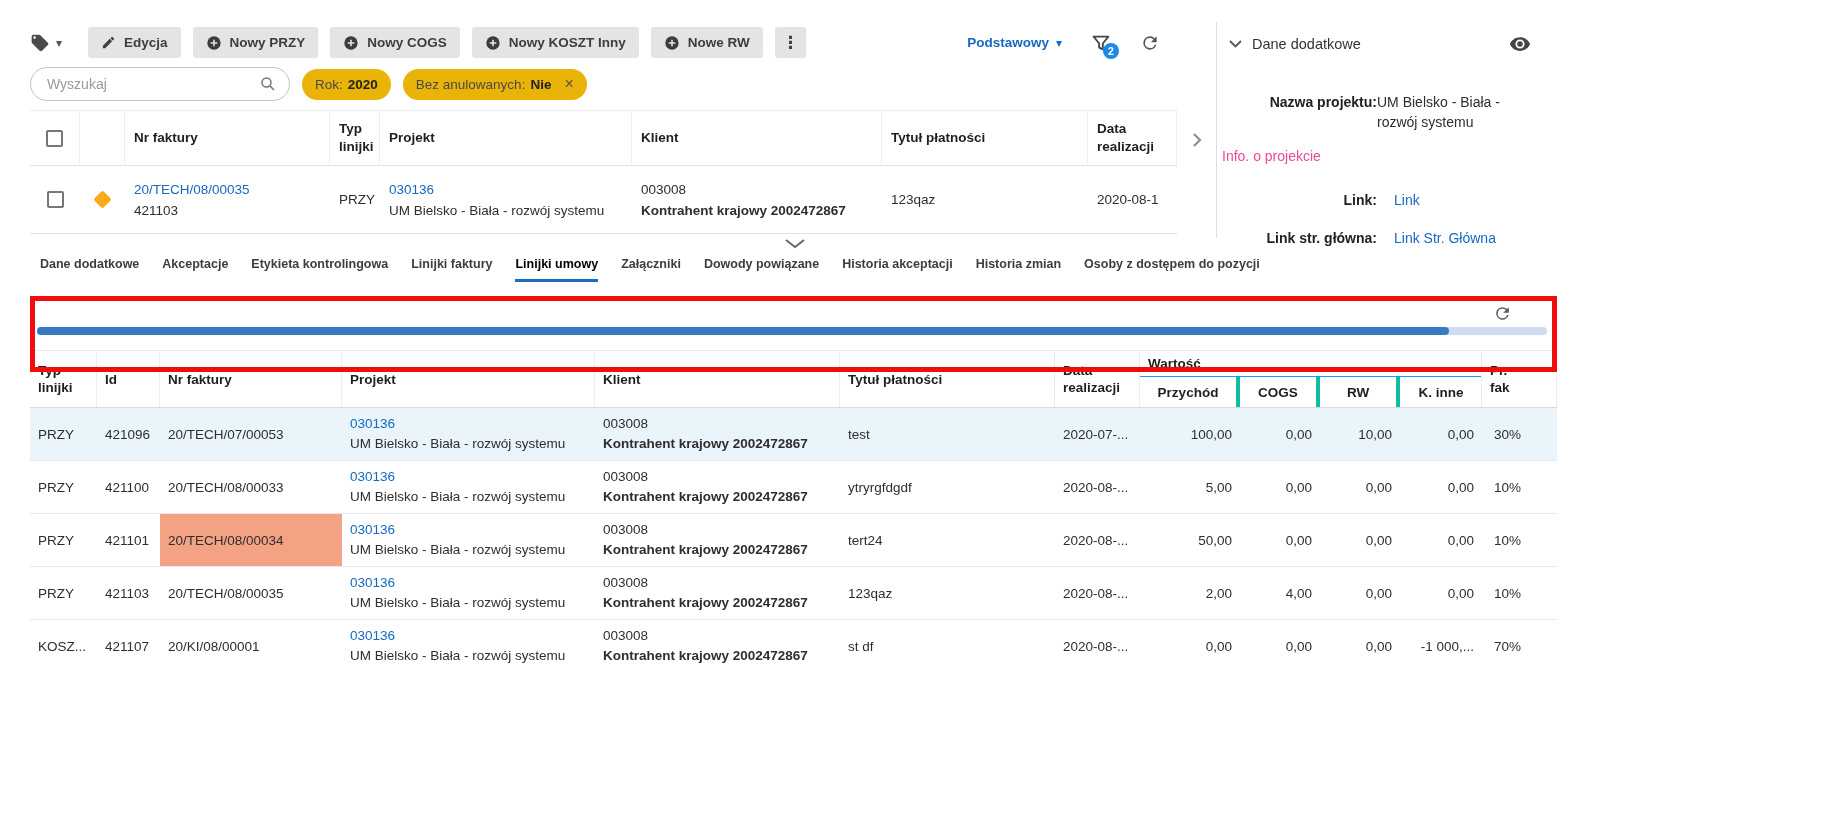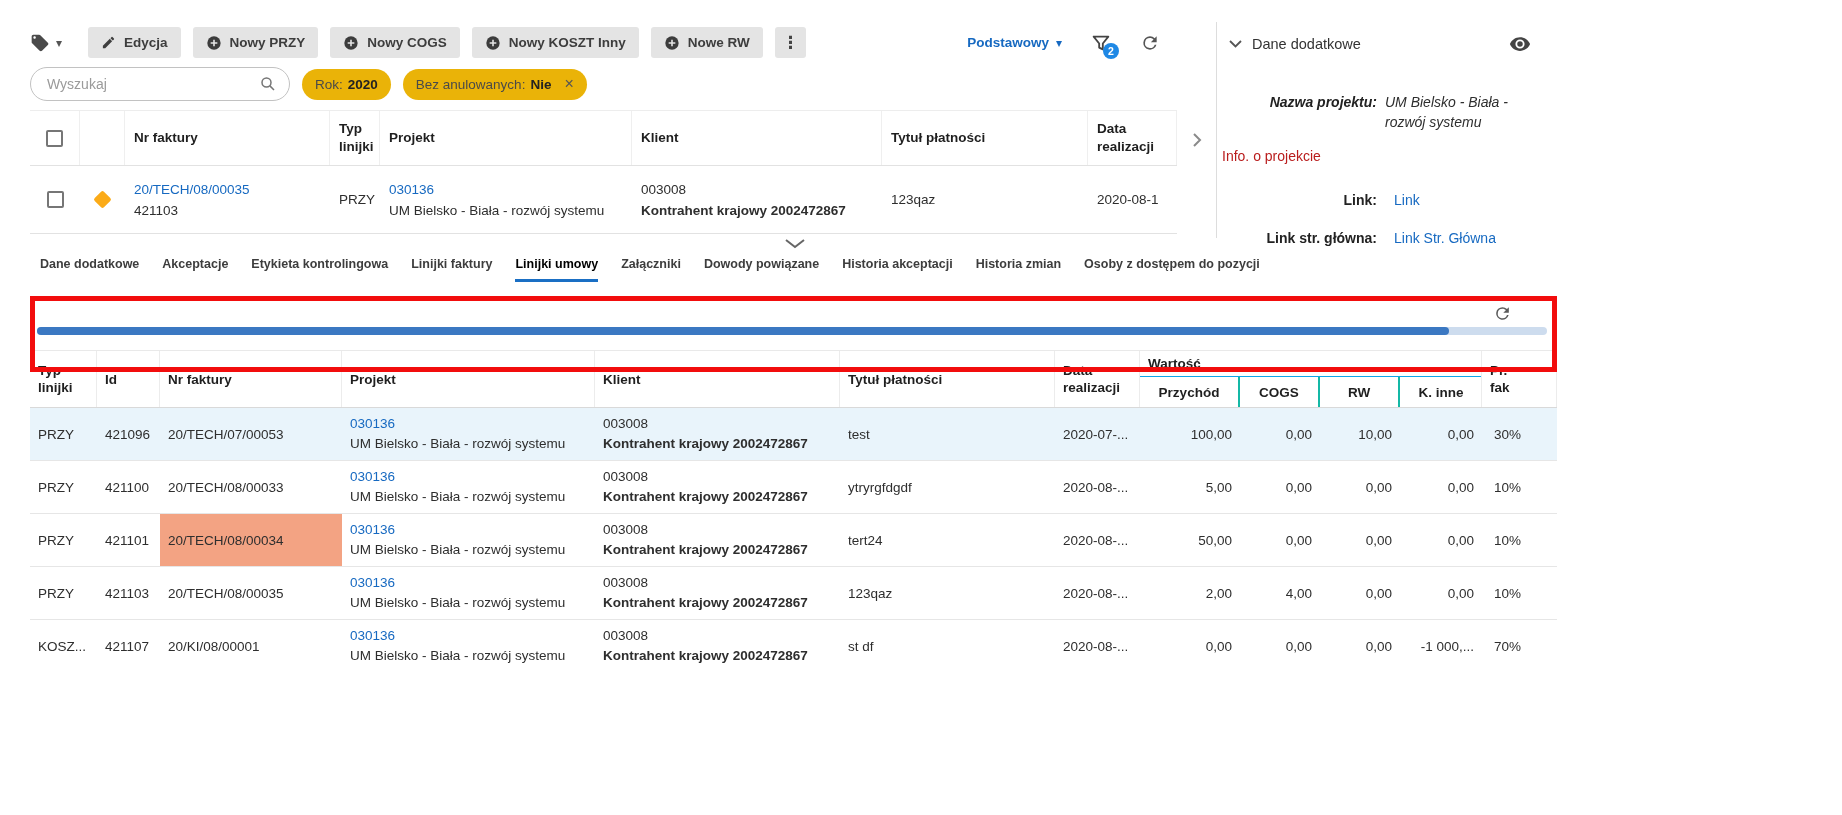--- a/index.html
+++ b/index.html
@@ -70,40 +70,40 @@
 
   
   .btable { position: absolute; left: 30px; top: 350px; width: 1527px; height: 313px; overflow: hidden; }
   .bhead, .brow { display: grid; grid-template-columns: 67px 63px 182px 253px 245px 215px 85px 100px 80px 80px 82px 75px; }
   .bhead { border-top: 1px solid #e9e9e9; border-bottom: 1px solid #d9d9d9; }
   .bth { min-height: 56px; display: flex; align-items: center; padding: 0 8px; font-size: 13.5px; font-weight: 700;
          color: #1f1f1f; line-height: 17px; border-right: 1px solid #ececec; overflow: hidden; }
   .bth.group { grid-column: span 4; flex-direction: column; align-items: stretch; padding: 0; }
   .group-title { height: 26px; line-height: 26px; padding-left: 8px; border-bottom: 1px solid #0ea5e9; }
   .group-subs { flex: 1; display: grid; grid-template-columns: 100px 80px 80px 82px; }
-  .group-subs > div { display: flex; align-items: center; justify-content: center; border-right: 2px solid #14b8a6; font-weight: 700; }
+  .group-subs > div { display: flex; align-items: center; justify-content: center; border-right: 4px solid #14b8a6; font-weight: 700; }
   .group-subs > div:last-child { border-right: none; }
   .prfak-head { display: flex; flex-direction: column; justify-content: center; }
   .brow { height: 53px; border-bottom: 1px solid #e6e6e6; }
   .brow.selected { background: #e9f4fb; }
   .bc { display: flex; align-items: center; padding: 0 8px; overflow: hidden; white-space: nowrap; font-size: 13.5px; }
   .bc .stack { line-height: 20px; }
   .bc.num { justify-content: flex-end; }
   .bc.prfak { padding-left: 12px; }
   .bc.hl { background: #f3a383; }
 
   
   .rpanel { position: absolute; left: 1216px; top: 22px; width: 345px; height: 216px; border-left: 1px solid #ddd; padding-top: 8px; }
   .rp-head { display: flex; align-items: center; padding-left: 12px; height: 28px; }
   .rp-head-left { display: flex; align-items: center; gap: 10px; cursor: pointer; }
   .rp-title { font-size: 14.5px; color: #333; }
   .rp-eye { margin-left: auto; margin-right: 30px; cursor: pointer; display: flex; }
-  .rp-fields { margin-top: 34px; display: grid; grid-template-columns: 160px 152px; column-gap: 8px; line-height: 20px; font-style: italic; }
+  .rp-fields { margin-top: 34px; display: grid; grid-template-columns: 160px 152px; line-height: 20px; }
   .rp-label { text-align: right; font-weight: 700; color: #222; }
-  .rp-section { margin-top: 16px; padding-left: 5px; color: #b91c1c; }
+  .rp-section { margin-top: 16px; padding-left: 5px; color: #ec4899; }
   .rp-links { margin-top: 26px; display: grid; grid-template-columns: 160px 152px; column-gap: 8px; row-gap: 2px; line-height: 21px; gap: 17px; }
   .panel-handle { position: absolute; left: 1192px; top: 130px; width: 16px; height: 20px;
                   display: flex; align-items: center; cursor: pointer; }
 </style>
 </head>
 <body>
 
 <div class="canvas">
 
   <div class="toolbar">

